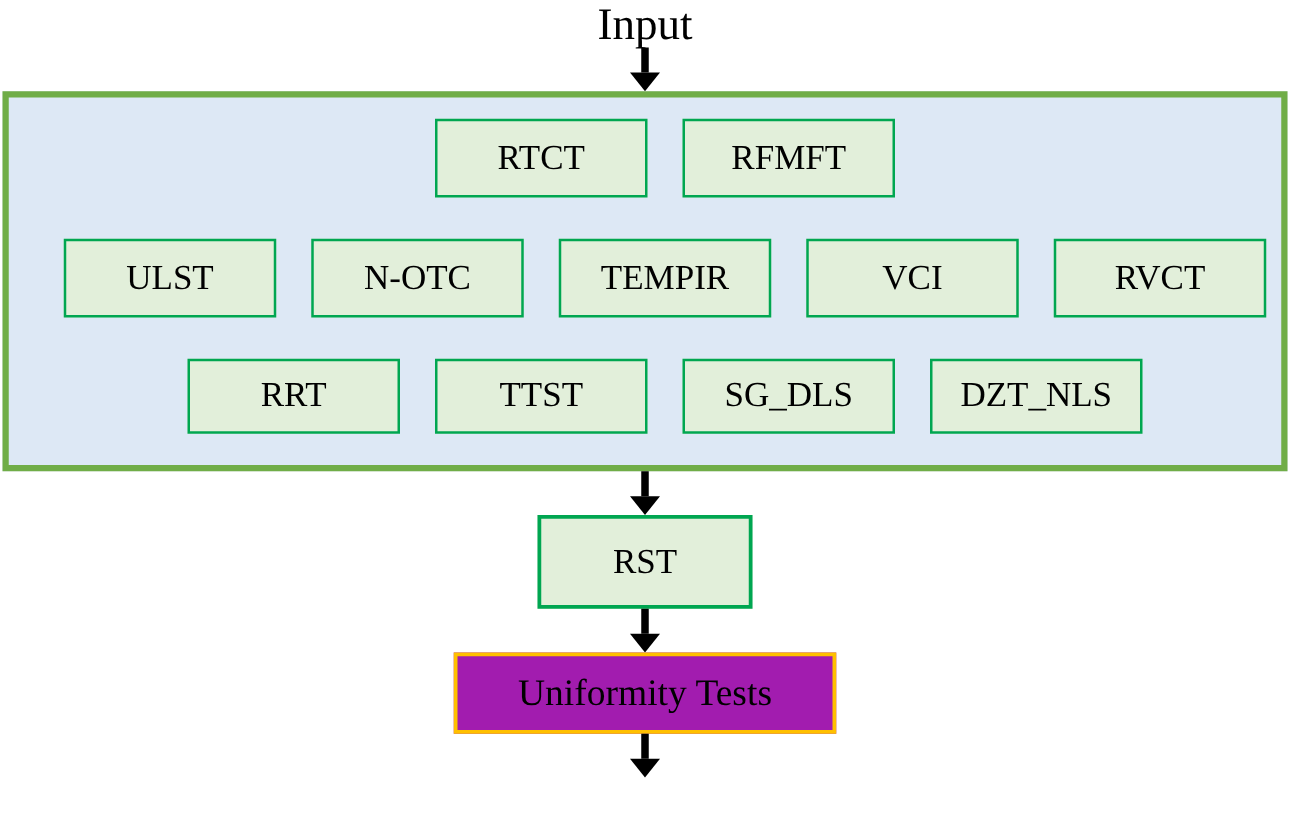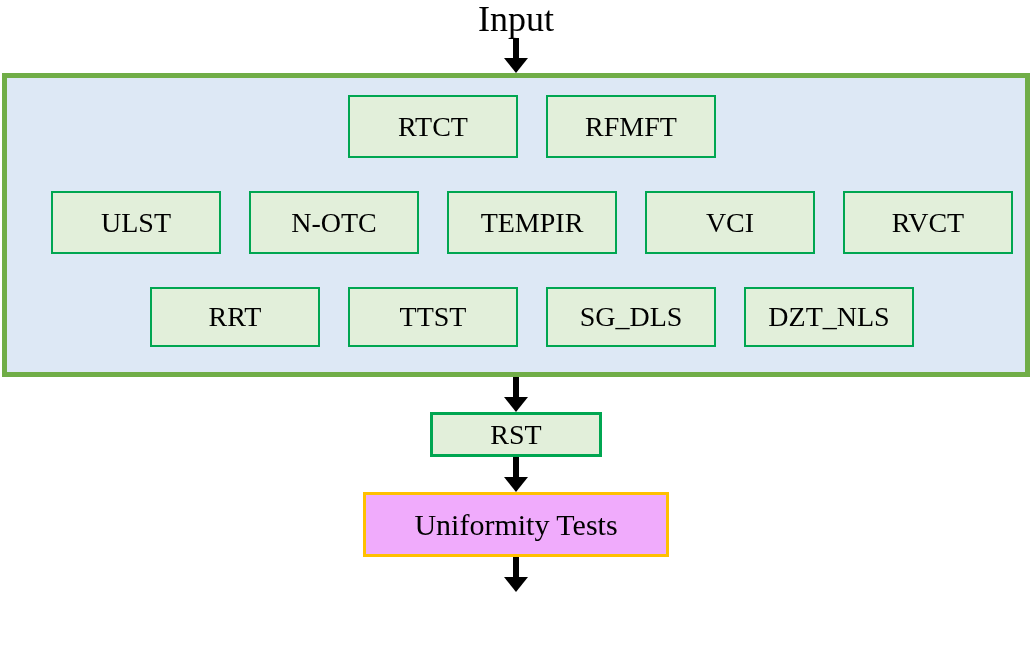--- a/index.html
+++ b/index.html
@@ -84,35 +84,35 @@
   .panel-row.row-3 .tbox { height: 60px; }
   .tbox-label {
     font-size: 28px;
     white-space: nowrap;
   }
 
   
   .rst-box {
     box-sizing: border-box;
     width: 172px;
-    height: 45px;
+    height: 75px;
     background: #E2EFDA;
     border: 3px solid #00A651;
     display: flex;
     align-items: center;
     justify-content: center;
     font-size: 28px;
   }
 
   
   .uniformity-box {
     box-sizing: border-box;
     width: 306px;
     height: 65px;
-    background: #f0abfc;
+    background: #a21caf;
     border: 3px solid #FFC000;
     display: flex;
     align-items: center;
     justify-content: center;
     font-size: 30px;
     white-space: nowrap;
   }
 </style>
 </head>
 <body>

